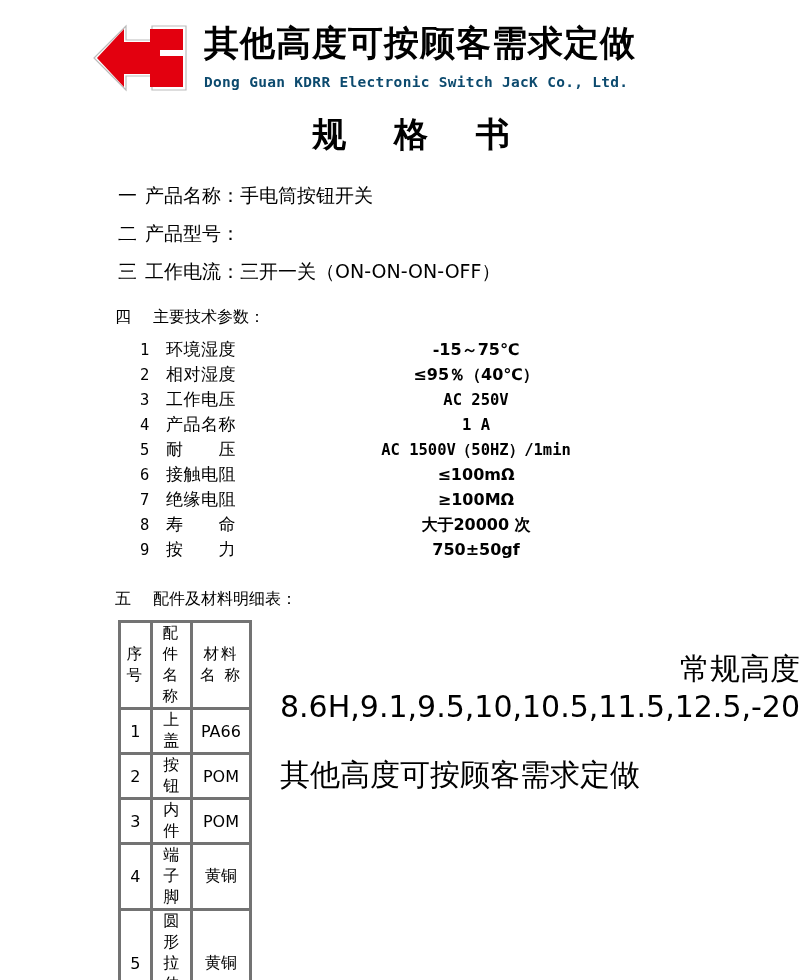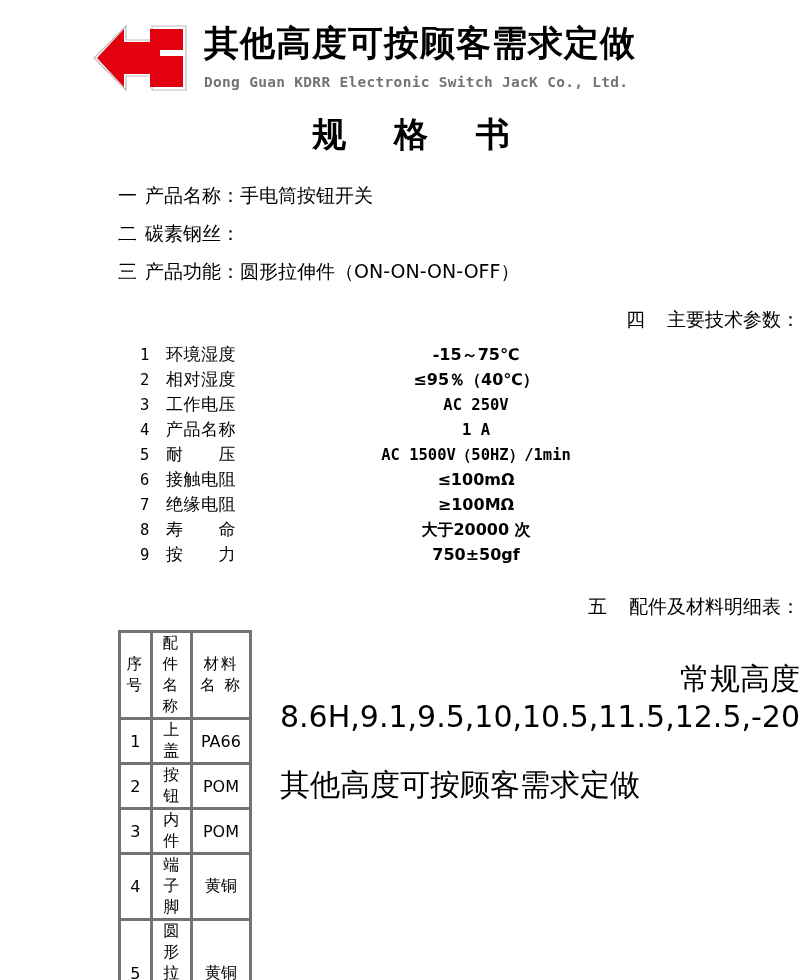--- a/index.html
+++ b/index.html
@@ -42,21 +42,21 @@
     letter-spacing: 1px;
     line-height: 1.25;
     color: #000;
   }
   .company-en {
     font-family: "DejaVu Sans Mono", monospace;
     font-size: 14.5px;
     font-weight: bold;
     letter-spacing: 0.3px;
     margin-top: 8px;
-    color: #737373;
+    color: #0c4a6e;
   }
 
   .doc-title {
     text-align: center;
     font-family: "DejaVu Sans", sans-serif;
     font-size: 34px;
     font-weight: bold;
     letter-spacing: 18px;
     margin: 14px 0 0 40px;
   }
@@ -72,25 +72,24 @@
     line-height: 1.0;
     margin-bottom: 19px;
     white-space: nowrap;
   }
   .item-num {
     margin-right: 8px;
   }
 
   .section-head {
     font-family: "DejaVu Sans", sans-serif;
-    font-size: 19px;
+    font-size: 16px;
     padding-left: 115px;
     margin-top: 26px;
     margin-bottom: 10px;
-    text-align: right;
   }
   .section-head .item-num { margin-right: 22px; }
 
   
   .spec-list {
     padding-left: 140px;
     margin-top: 4px;
   }
   .spec-row {
     display: flex;
@@ -193,24 +192,24 @@
   </div>
 </div>
 
 <div class="doc-title">规 格 书</div>
 
 <div class="section">
   <div class="item-line">
     <span class="item-num">一</span><span>产品名称：手电筒按钮开关</span>
   </div>
   <div class="item-line">
-    <span class="item-num">二</span><span>碳素钢丝：</span>
+    <span class="item-num">二</span><span>产品型号：</span>
   </div>
   <div class="item-line">
-    <span class="item-num">三</span><span>产品功能：圆形拉伸件（ON-ON-ON-OFF）</span>
+    <span class="item-num">三</span><span>工作电流：三开一关（ON-ON-ON-OFF）</span>
   </div>
 </div>
 
 <div class="section-head">
   <span class="item-num">四</span><span>主要技术参数：</span>
 </div>
 
 <div class="spec-list">
   <div class="spec-row">
     <span class="spec-idx">1</span>

